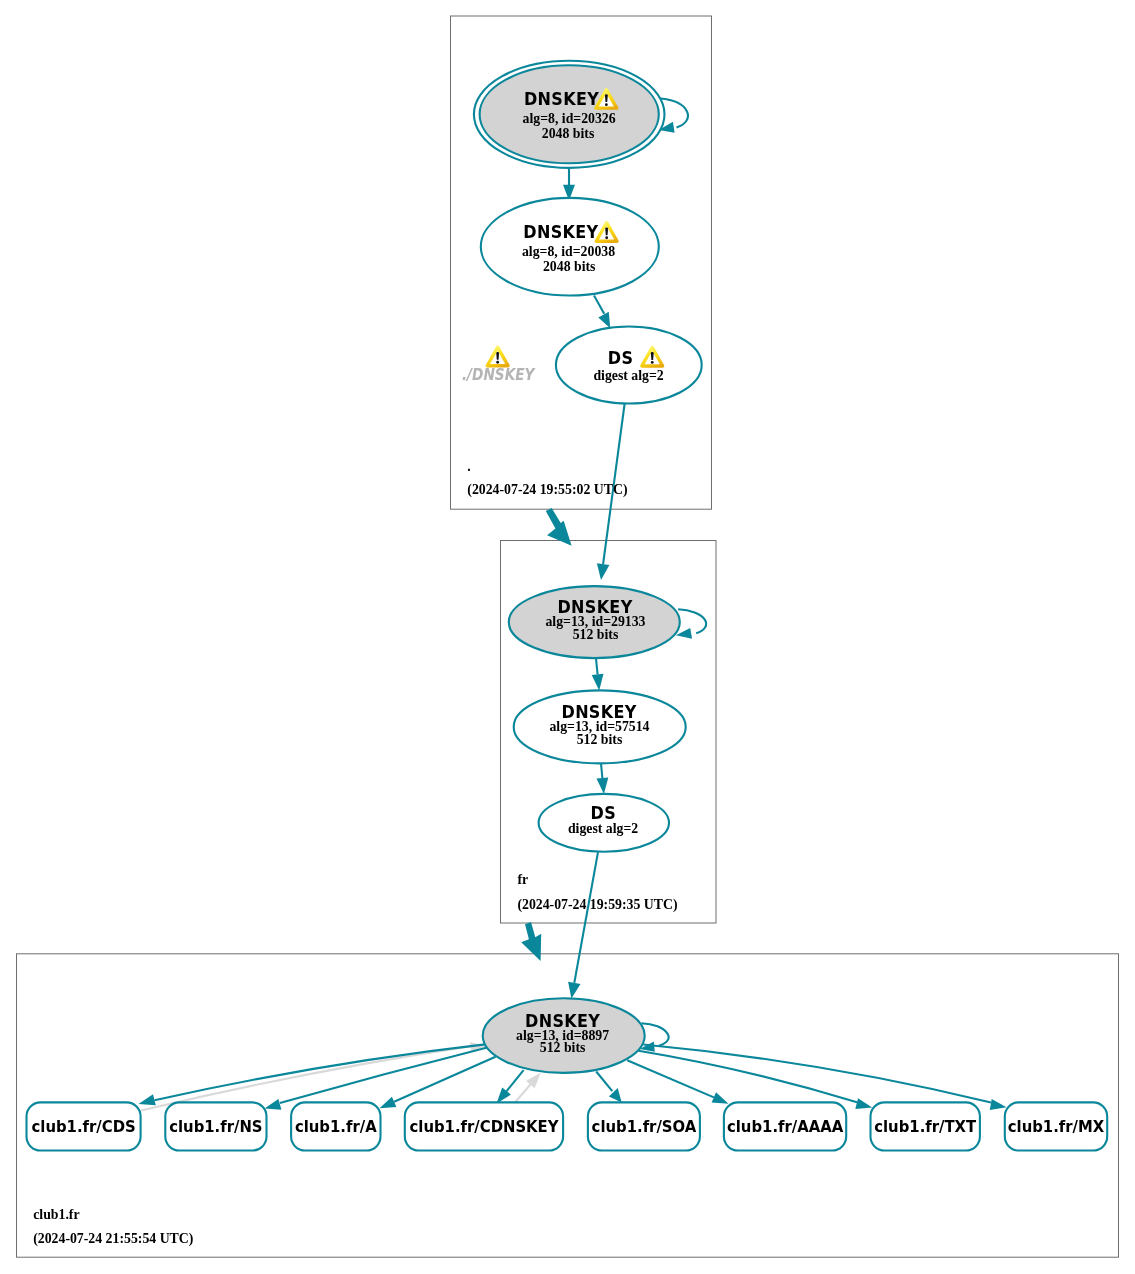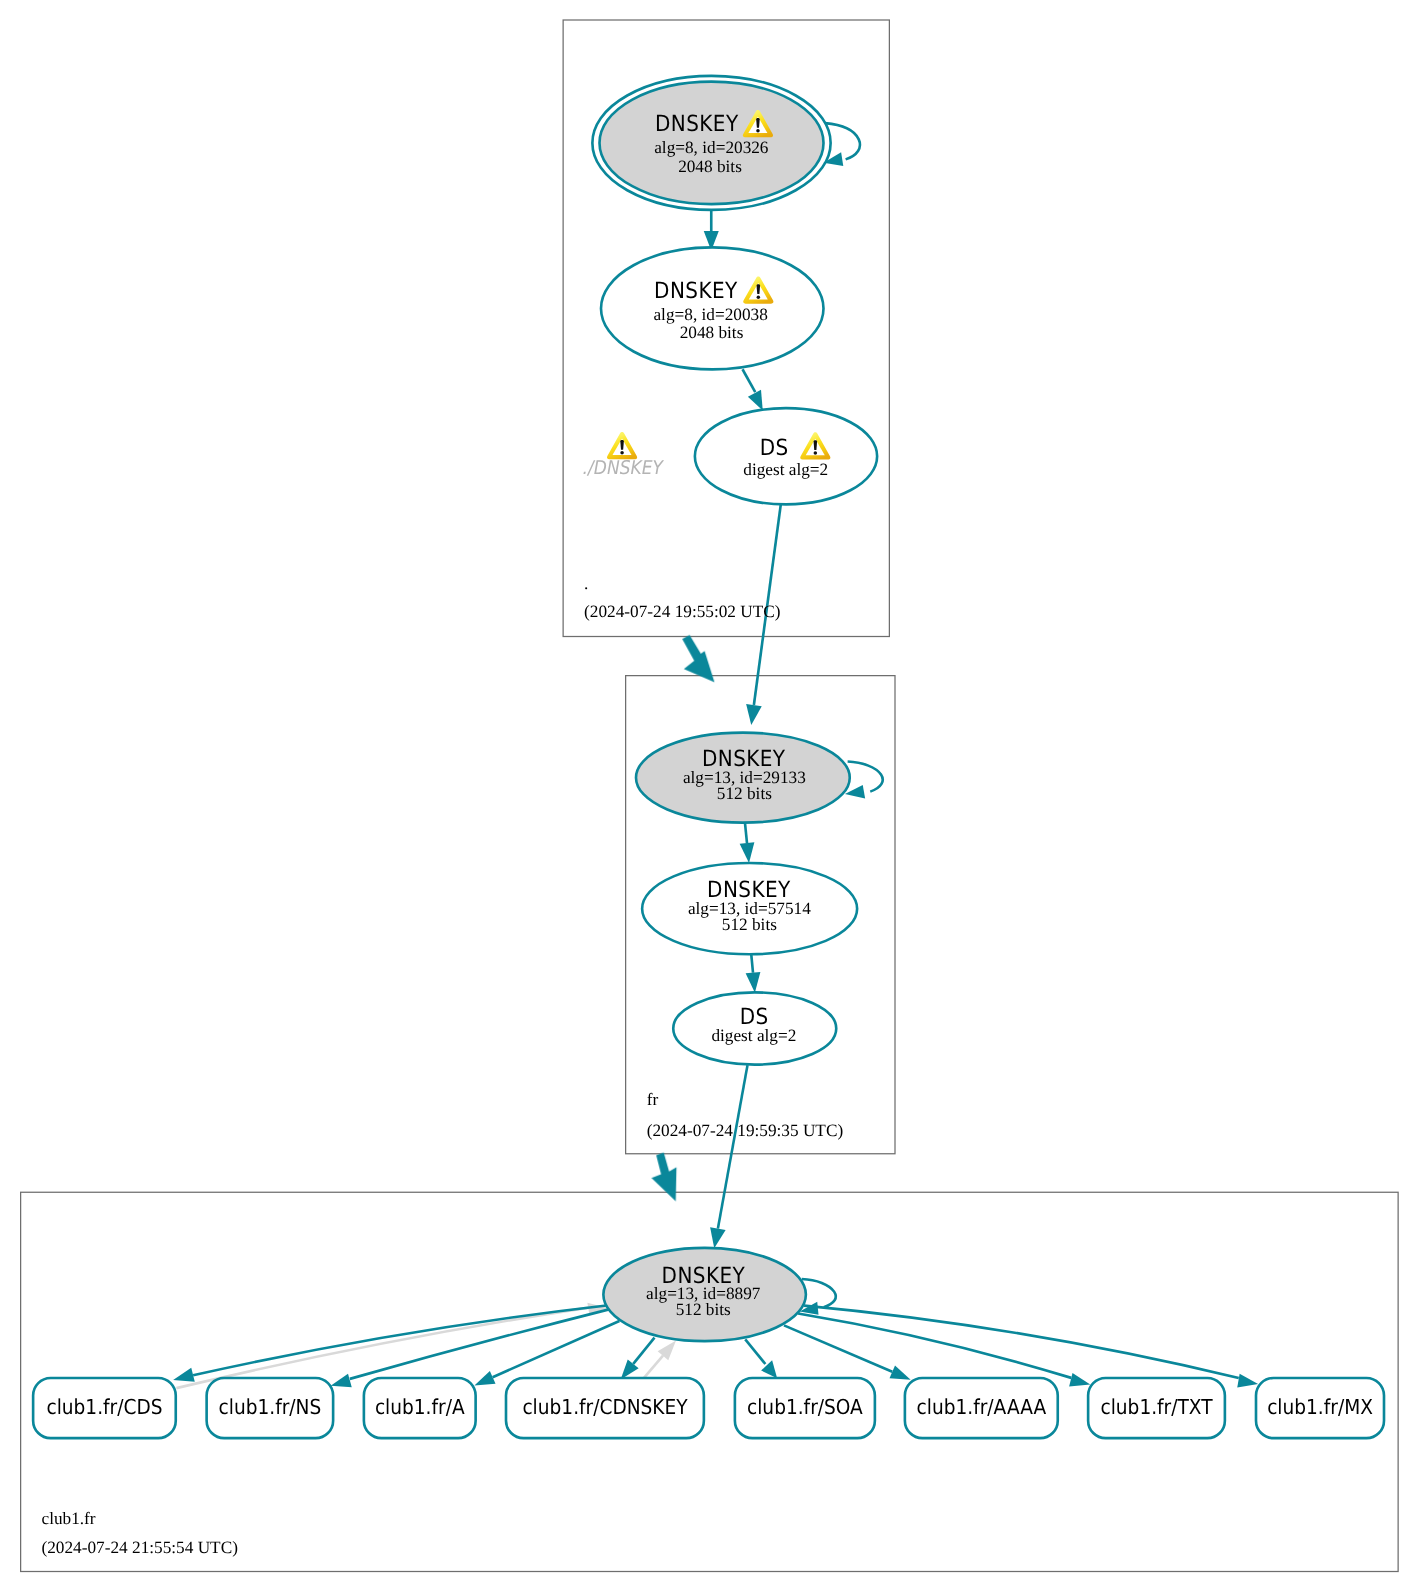--- a/index.html
+++ b/index.html
@@ -1,18 +1,18 @@
 <!DOCTYPE html>
 <html><head>
 <meta charset="utf-8">
 <style>
   html,body{margin:0;padding:0;background:#ffffff;}
   text{will-change:transform;}
   body{width:1135px;height:1274px;overflow:hidden;font-family:"Liberation Sans",sans-serif;}
-  #stage{position:relative;width:1135px;height:1274px;}
+  #stage{position:relative;width:1135px;height:1274px;font-weight:bold;}
   svg{display:block;}
   .nd-title{font-family:"DejaVu Sans",sans-serif;font-stretch:condensed;font-size:17.8px;letter-spacing:0.34px;fill:#000000;}
   .nd-sub{font-family:"Liberation Serif",serif;font-size:13.8px;fill:#000000;}
   .rr-label{font-family:"DejaVu Sans",sans-serif;font-stretch:condensed;font-size:16.5px;fill:#000000;}
   .cl-label{font-family:"Liberation Serif",serif;font-size:13.8px;fill:#000000;}
   .cl-time{font-family:"Liberation Serif",serif;font-size:13.8px;fill:#000000;}
   .gray-it{font-family:"DejaVu Sans",sans-serif;font-stretch:condensed;font-style:italic;font-size:15.2px;fill:#b4b4b4;}
 </style>
 </head>
 <body>

